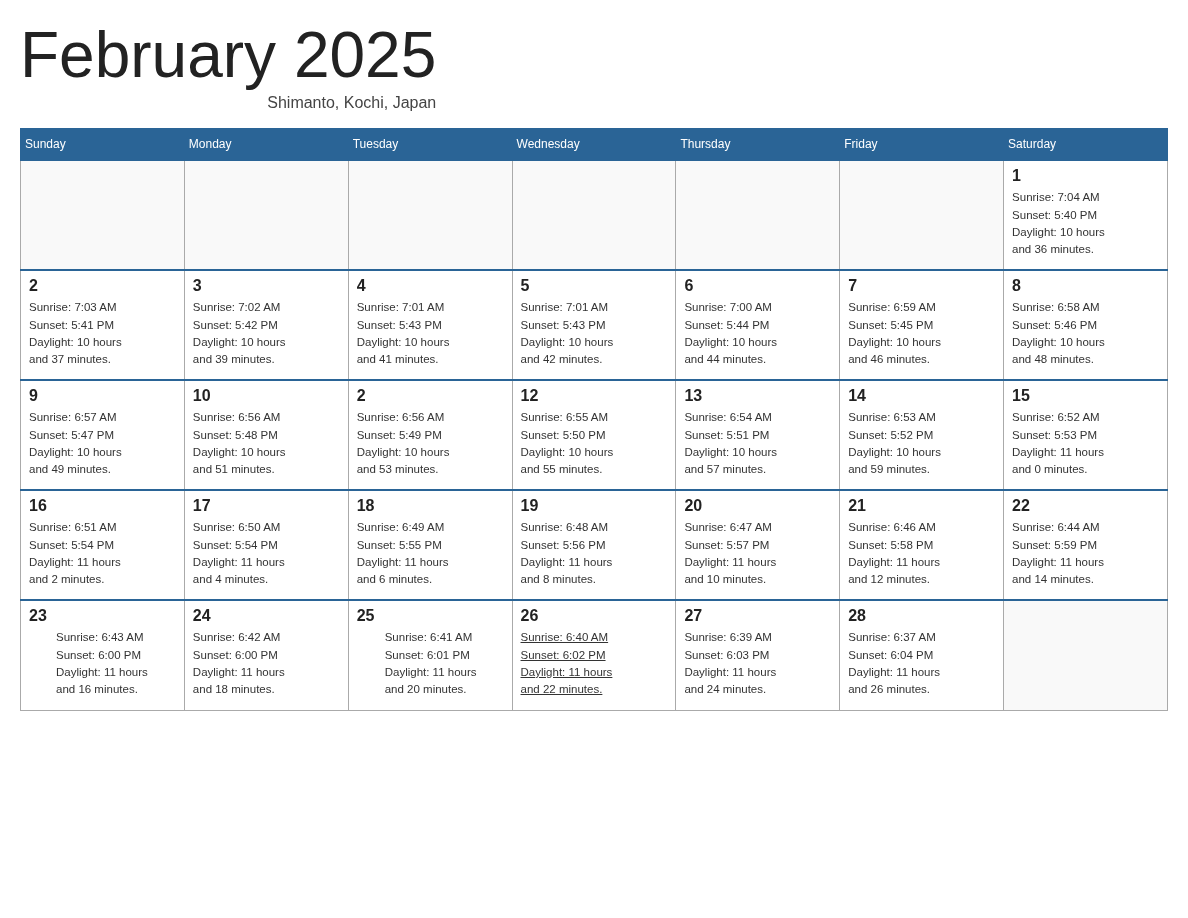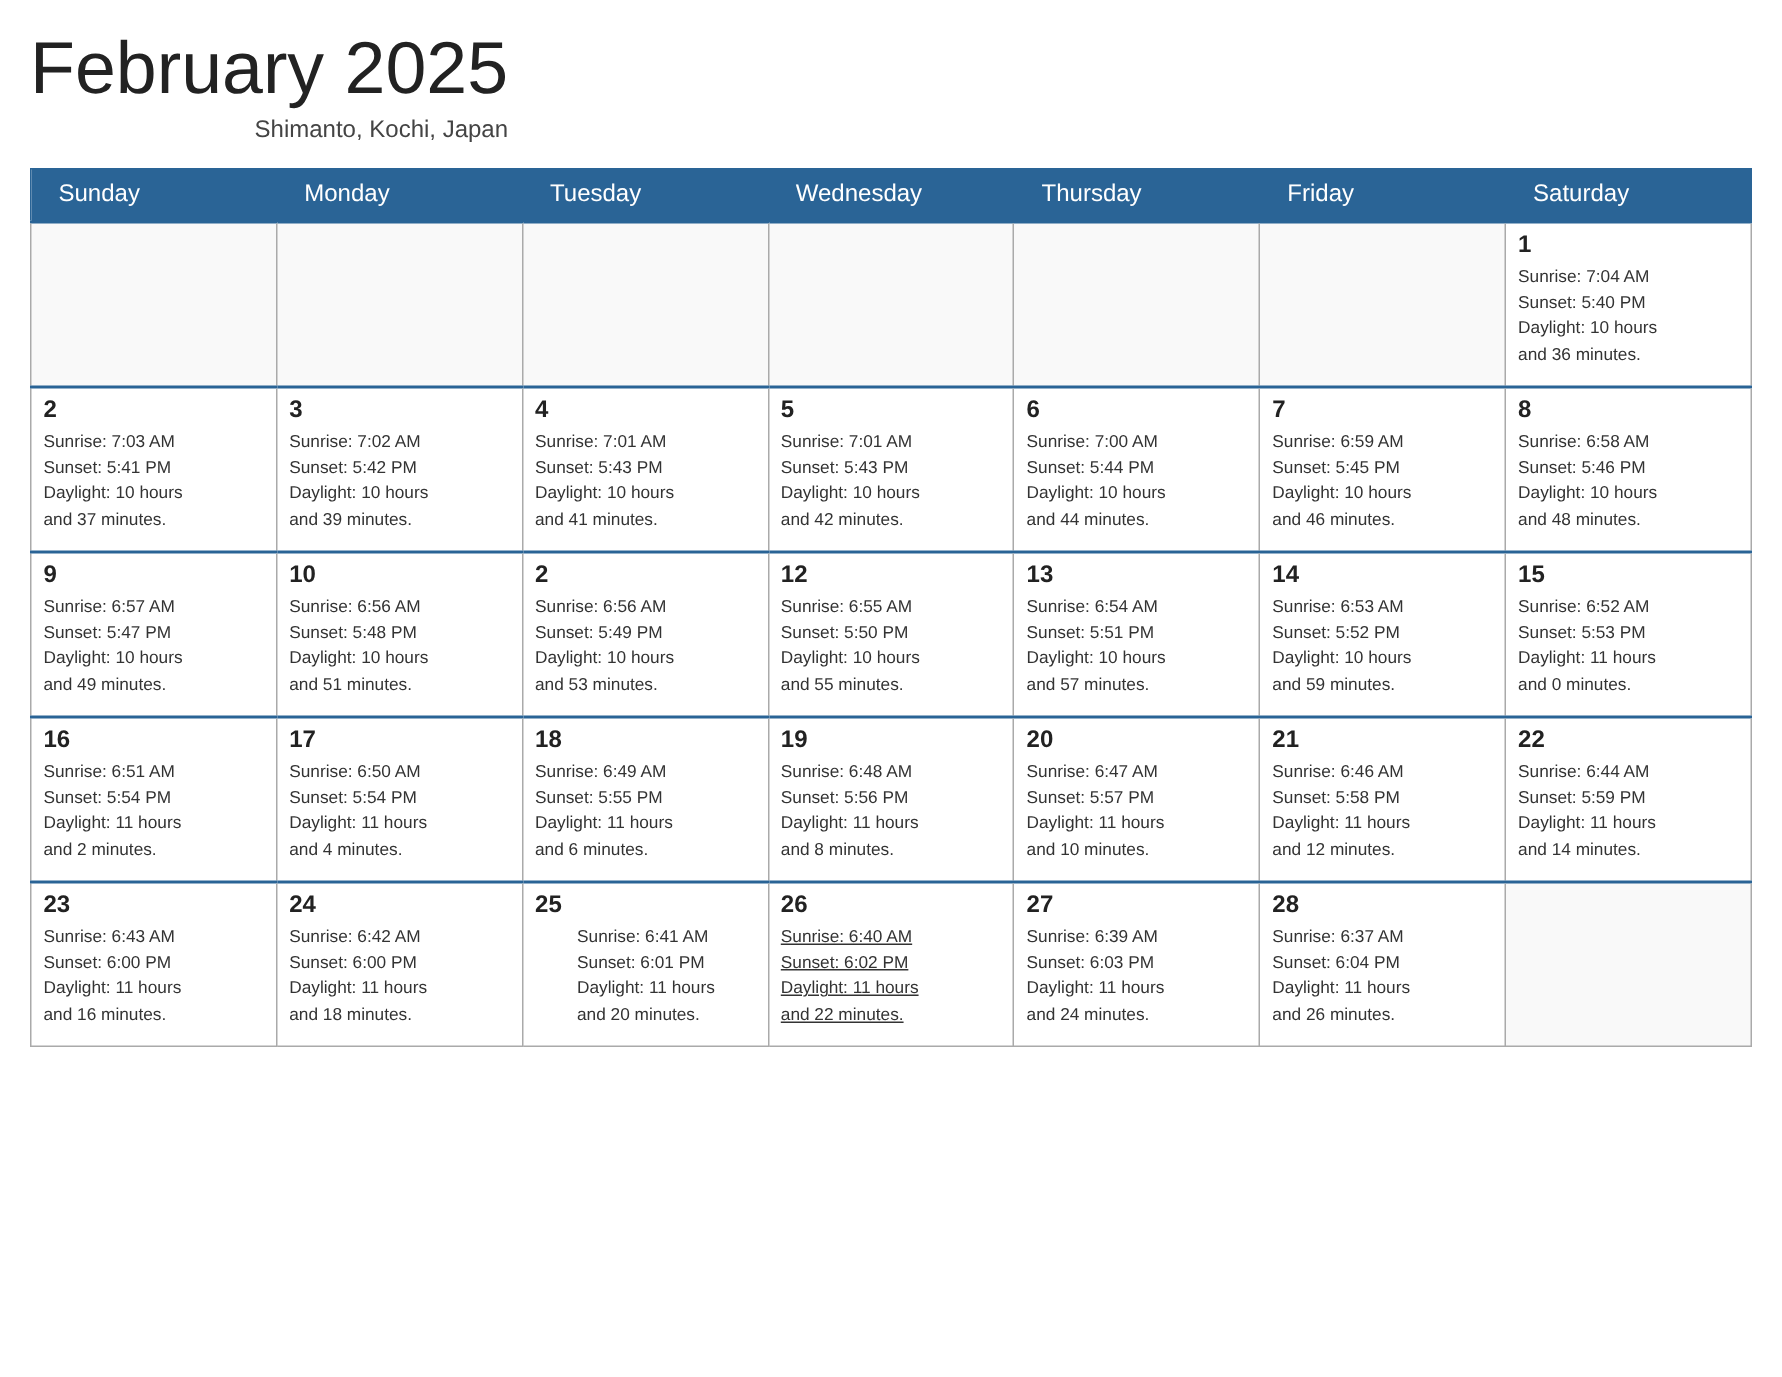--- a/index.html
+++ b/index.html
@@ -42,40 +42,40 @@
     .logo-blue {
       color: #1a6fa0;
       font-size: 22px;
       font-weight: bold;
       margin-left: 4px;
     }
     .title-area {
       text-align: right;
     }
     .month-title {
-      font-size: 49px;
+      font-size: 64px;
       font-weight: normal;
       color: #222;
       line-height: 1.1;
     }
     .location {
       font-size: 16px;
       color: #444;
       margin-top: 4px;
     }
     .calendar {
       width: 100%;
       border-collapse: collapse;
     }
     .calendar th {
       background: #2a6496;
       color: #fff;
-      font-size: 16px;
+      font-size: 12px;
       font-weight: normal;
-      padding: 8px 18px;
+      padding: 8px 4px;
       text-align: left;
       border: 1px solid #2a6496;
     }
     .calendar td {
       border: 1px solid #aaa;
       vertical-align: top;
       padding: 6px 8px;
       width: 14.28%;
       min-height: 110px;
       height: 110px;
@@ -287,21 +287,21 @@
           <span class="day-number">22</span>
           <div class="day-info" style="white-space: pre-line;">Sunrise: 6:44 AM
 Sunset: 5:59 PM
 Daylight: 11 hours
 and 14 minutes.</div>
         </td>
       </tr>
       <tr class="week-row">
         <td>
           <span class="day-number">23</span>
-          <div class="day-info" style="white-space: pre-line;">Sunrise: 6:43 AM
+          <div class="day-info" style="white-space: pre-line; margin-left: 27px;">Sunrise: 6:43 AM
 Sunset: 6:00 PM
 Daylight: 11 hours
 and 16 minutes.</div>
         </td>
         <td>
           <span class="day-number">24</span>
           <div class="day-info" style="white-space: pre-line;">Sunrise: 6:42 AM
 Sunset: 6:00 PM
 Daylight: 11 hours
 and 18 minutes.</div>

